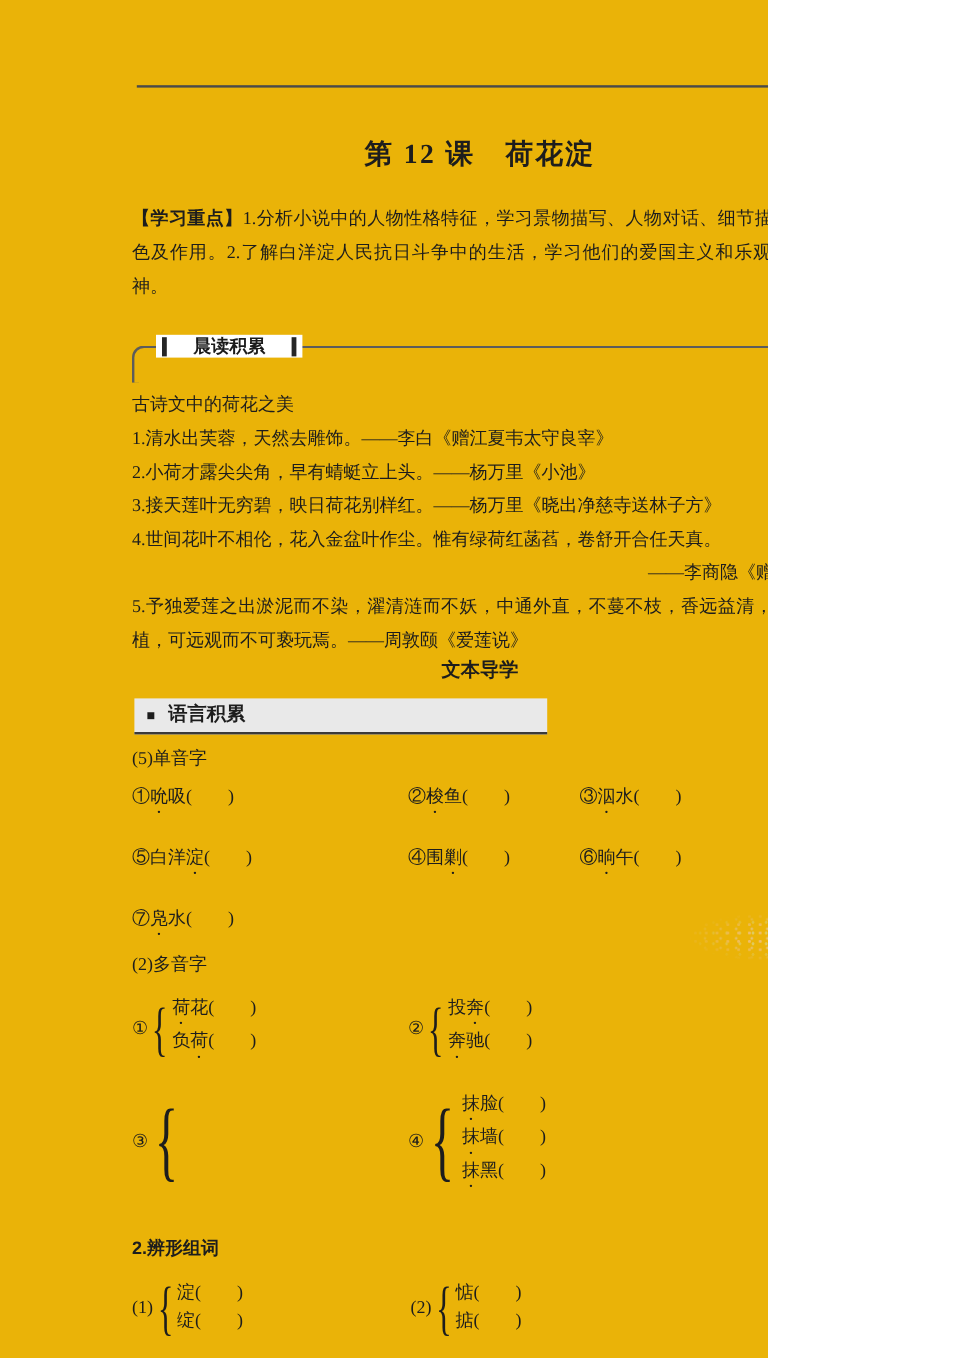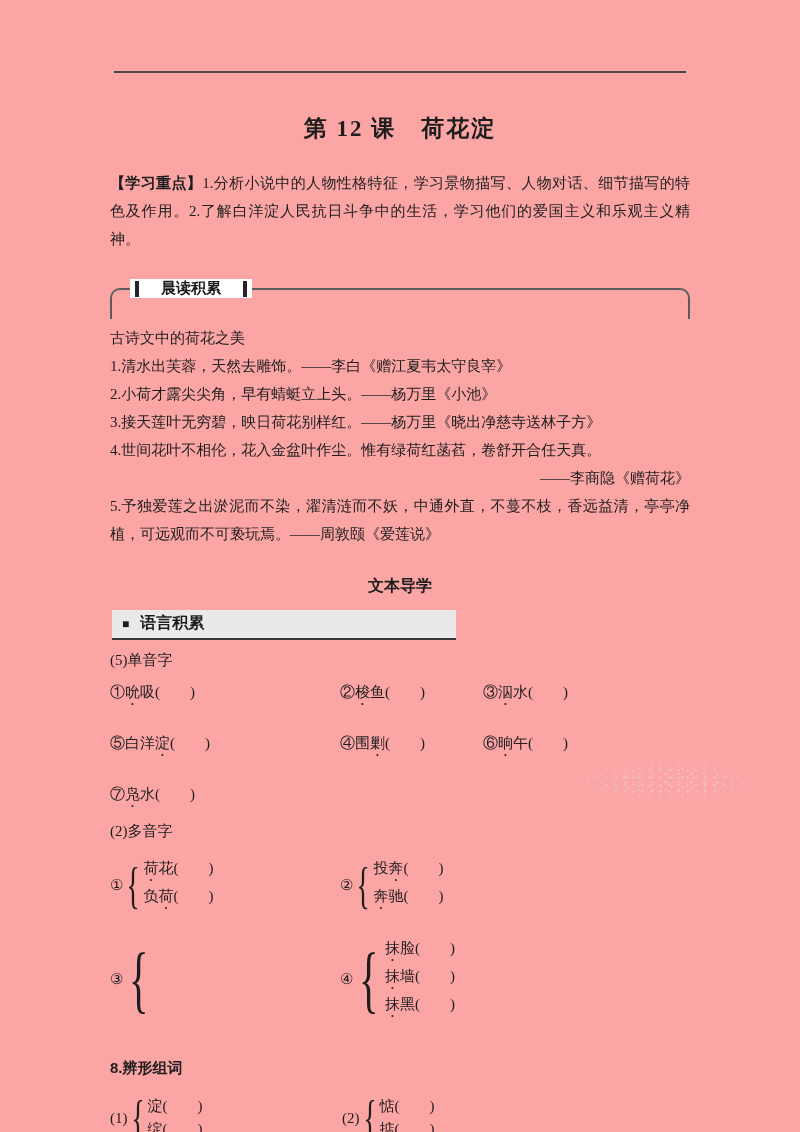--- a/index.html
+++ b/index.html
@@ -1,19 +1,19 @@
 <!DOCTYPE html>
 <html><head>
 <meta charset="utf-8">
 <style>
   html,body{margin:0;padding:0;background:#ffffff;}
   .page{
     position:relative;
-    width:800px;height:1132px;
-    background:#fca5a5;
+    width:640px;height:1132px;
+    background:#eab308;
     overflow:hidden;
     font-family:"Liberation Serif","DejaVu Serif",serif;
     color:#1d1d1d;
   }
   .content{position:absolute;left:110px;top:0;width:580px;}
 
   .top-rule{margin-top:71px;margin-left:4px;width:572px;border-top:2px solid #4a4a4a;}
 
   .doc-title{
     margin-top:40px;text-align:center;
@@ -35,21 +35,21 @@
     font-family:"Liberation Sans","DejaVu Sans",sans-serif;
     font-weight:bold;font-size:15px;color:#1a1a1a;
   }
   .label-bar{width:4px;height:16px;background:#262626;}
 
   .reading-content{margin-top:5px;font-size:15px;line-height:28px;}
   .poem-item{text-align:justify;}
   .attribution{text-align:right;}
 
   .guide-header{
-    margin-top:28px;text-align:center;
+    text-align:center;
     font-family:"Liberation Sans","DejaVu Sans",sans-serif;
     font-weight:bold;font-size:16px;
   }
 
   .section-bar{
     margin-top:13px;margin-left:2px;width:334px;
     background:#e9e9e9;border-bottom:2px solid #3a3a3a;
     padding:3px 0 4px 10px;
     font-family:"Liberation Sans","DejaVu Sans",sans-serif;
     font-weight:bold;font-size:16px;
@@ -191,21 +191,21 @@
         <span class="brace brace-3">{</span>
         <span class="group-rows">
           <span class="group-row"><span></span><span class="dot">抹</span><span>脸(　　)</span></span>
           <span class="group-row"><span></span><span class="dot">抹</span><span>墙(　　)</span></span>
           <span class="group-row"><span></span><span class="dot">抹</span><span>黑(　　)</span></span>
         </span>
       </div>
 
     </div>
 
-    <div class="sub-title" style="margin-top:38px;">8.辨形组词</div>
+    <div class="sub-title" style="margin-top:38px;">2.辨形组词</div>
 
     <div class="shape-grid">
       <div class="group">
         <span class="group-num">(1)</span>
         <span class="brace brace-2">{</span>
         <span class="group-rows">
           <span class="group-row">淀(　　)</span>
           <span class="group-row">绽(　　)</span>
         </span>
       </div>

